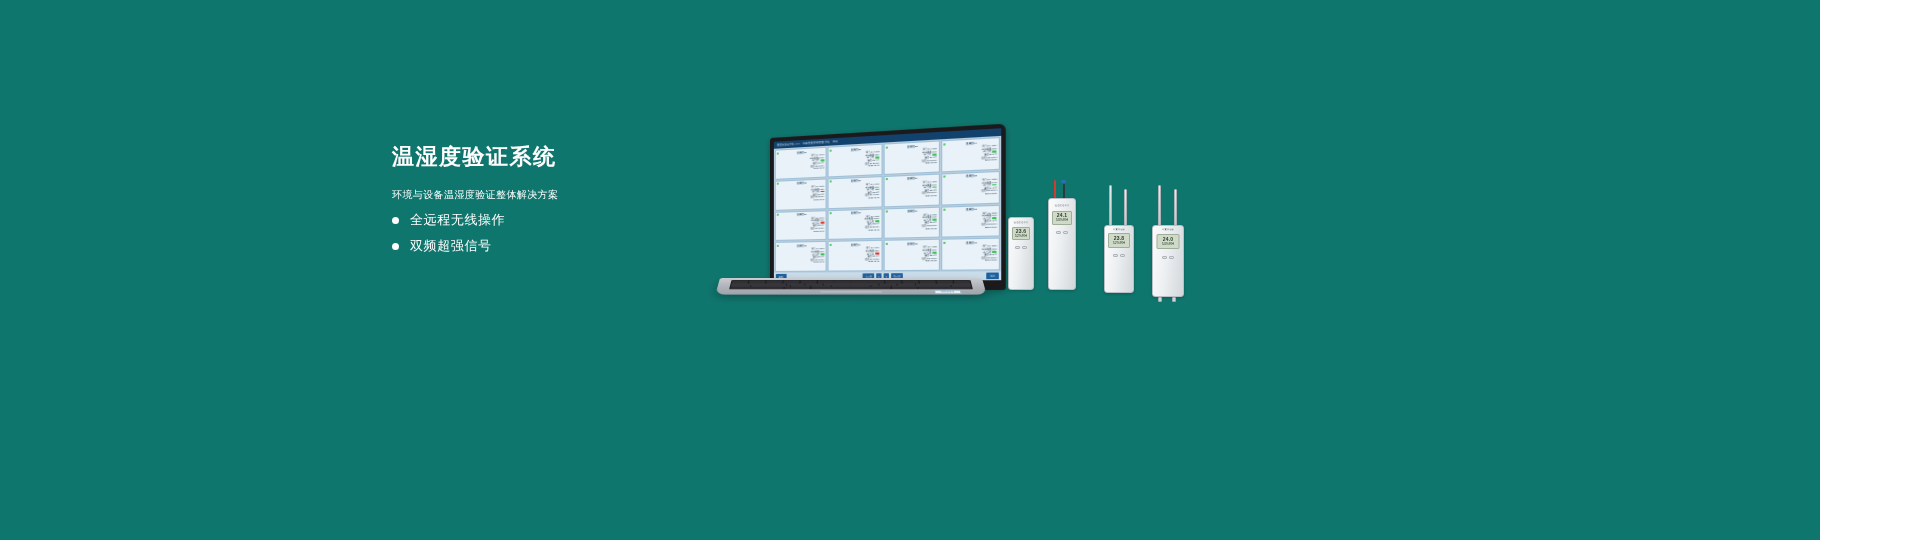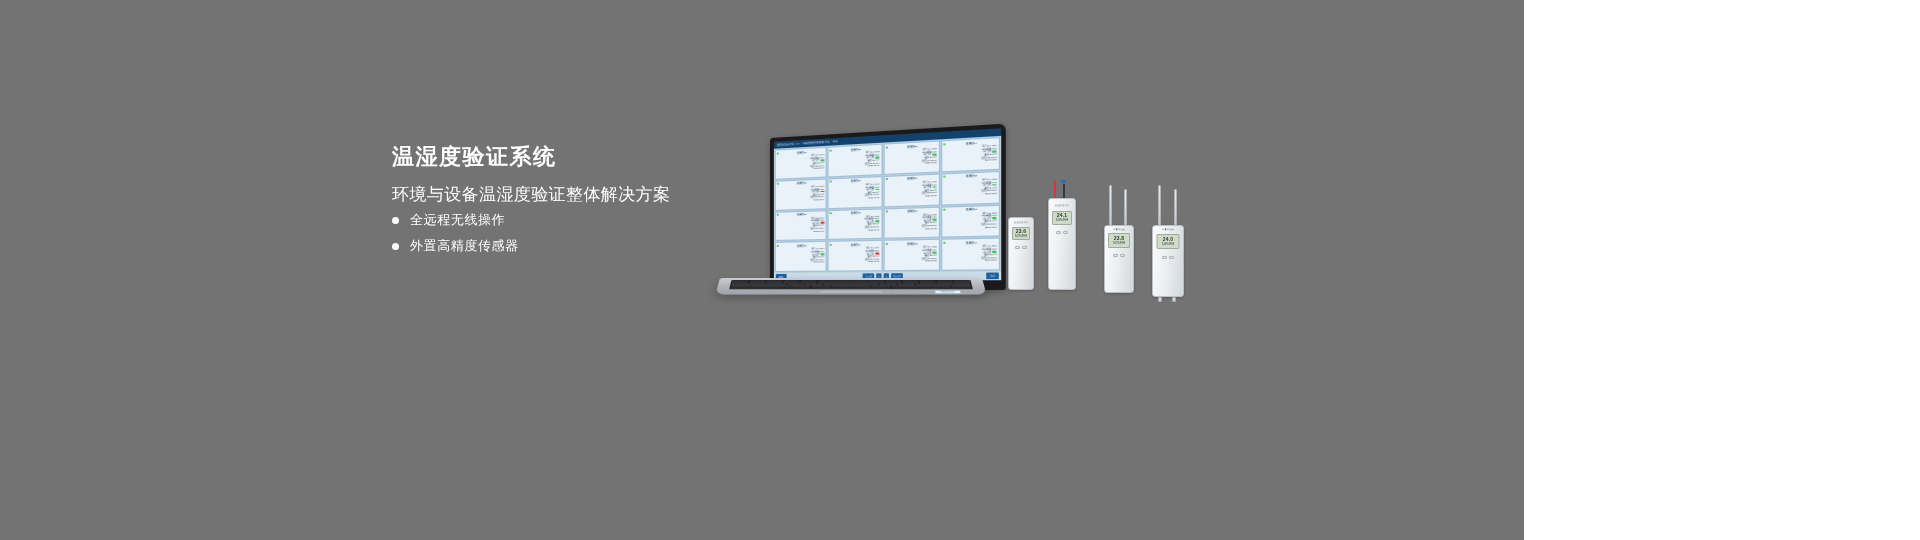--- a/index.html
+++ b/index.html
@@ -2,34 +2,34 @@
 <html><head>
 <meta charset="utf-8">
 <title>温湿度验证系统</title>
 <style>
   * { margin:0; padding:0; box-sizing:border-box; }
   html, body {
     width:1920px; height:540px; overflow:hidden;
     font-family:"Liberation Sans","DejaVu Sans",sans-serif;
   }
   #banner {
-    position:relative; width:1524px; height:540px;
-    background:#737373; overflow:hidden;
+    position:relative; width:1820px; height:540px;
+    background:#0f766e; overflow:hidden;
   }
 
   
   #text-block {
     position:absolute; left:392px; top:143px; width:320px;
   }
   #page-title {
     font-size:22px; font-weight:bold; color:#ffffff;
     letter-spacing:1.5px; line-height:28px; white-space:nowrap;
   }
   #page-subtitle {
-    margin-top:14px; font-size:17px; color:#ffffff;
+    margin-top:14px; font-size:10px; color:#ffffff;
     letter-spacing:0.4px; line-height:19px; white-space:nowrap;
     font-weight:400;
   }
   #feature-list { margin-top:3px; list-style:none; }
   .feature-item {
     display:flex; align-items:center;
     height:26px; margin-bottom:0px;
     font-size:13px; color:#ffffff; letter-spacing:0.6px;
   }
   .feature-item + .feature-item { margin-top:0px; }
@@ -200,21 +200,21 @@
   <div id="text-block">
     <h1 id="page-title">温湿度验证系统</h1>
     <p id="page-subtitle">环境与设备温湿度验证整体解决方案</p>
     <ul id="feature-list">
       <li class="feature-item">
         <span class="bullet-dot"></span>
         <span>全远程无线操作</span>
       </li>
       <li class="feature-item">
         <span class="bullet-dot"></span>
-        <span>外置高精度传感器</span>
+        <span>双频超强信号</span>
       </li>
     </ul>
   </div>
 
   <div id="laptop">
 
     <div class="lid">
       <div class="lid-inner">
         <div class="app">
 

